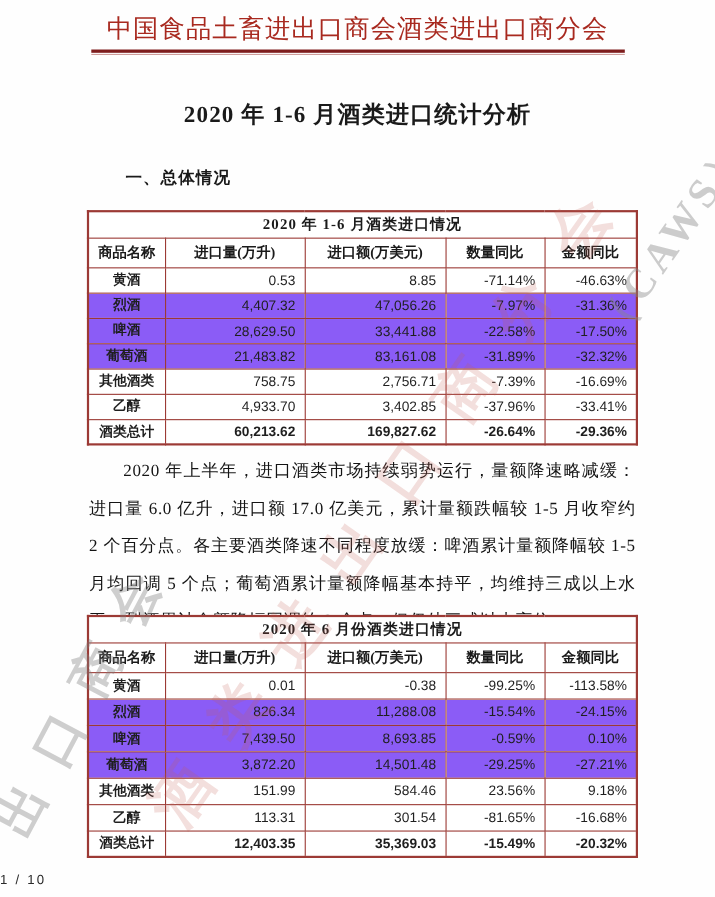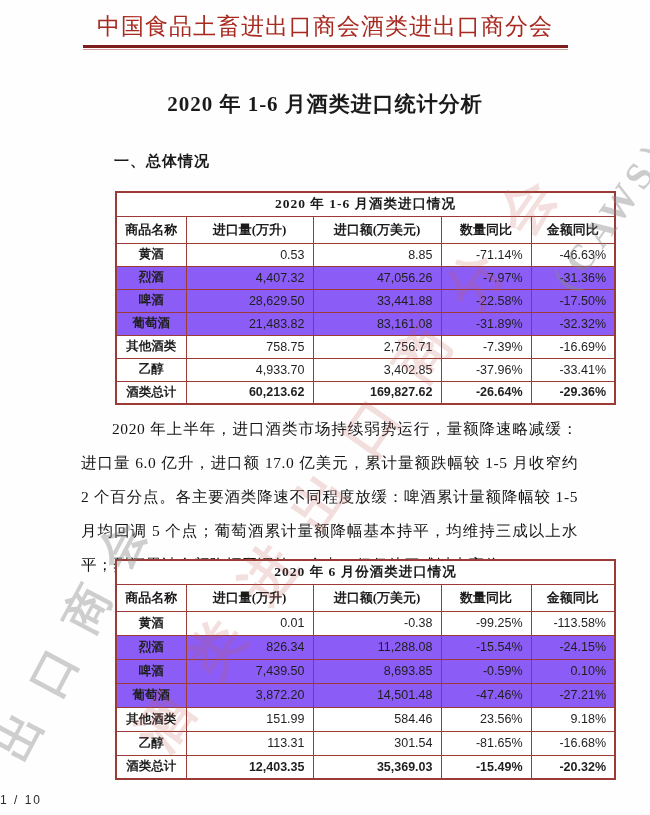--- a/index.html
+++ b/index.html
@@ -18,21 +18,21 @@
   .doc-title { position:absolute; top:90px; left:0; width:100%; text-align:center;
     font-size:21px; font-weight:bold; color:#1a1a1a; letter-spacing:1px; }
   .section-heading { position:absolute; top:152px; left:114px;
     font-size:15px; font-weight:bold; color:#1a1a1a; letter-spacing:1px; }
 
   
   .table-slot { position:absolute; left:79px; }
   #table-slot-1 { top:191px; }
   #table-slot-2 { top:559px; }
   table.doc-table { border-collapse:collapse; width:499px; table-layout:fixed;
-    border:2px solid #9c3a35; background:#fff;margin-left:36px; }
+    border:2px solid #9c3a35; background:#fff; }
   table.doc-table td, table.doc-table th { border:1.5px solid #9c3a35; overflow:hidden; }
   tr.t-title-row td { height:24px; text-align:center; font-weight:bold; font-size:13.5px;
     color:#1a1a1a; letter-spacing:1px; }
   tr.t-cols th { height:27px; text-align:center; font-weight:bold; font-size:13px;
     color:#1a1a1a; background:#fff; }
   tr.data-row td { height:23px; font-size:12.5px; color:#1f1f1f; }
   #table-slot-2 tr.data-row td { height:24px; }
   td.name { text-align:center; font-weight:bold; font-size:13px; }
   td.num { text-align:right; padding-right:8px;
     font-family:"Liberation Sans","DejaVu Sans",sans-serif; }
@@ -197,21 +197,21 @@
               <td class="name">啤酒</td>
               <td class="num">7,439.50</td>
               <td class="num">8,693.85</td>
               <td class="num">-0.59%</td>
               <td class="num">0.10%</td>
             </tr>
             <tr class="data-row shaded">
               <td class="name">葡萄酒</td>
               <td class="num">3,872.20</td>
               <td class="num">14,501.48</td>
-              <td class="num">-47.46%</td>
+              <td class="num">-29.25%</td>
               <td class="num">-27.21%</td>
             </tr>
             <tr class="data-row">
               <td class="name">其他酒类</td>
               <td class="num">151.99</td>
               <td class="num">584.46</td>
               <td class="num">23.56%</td>
               <td class="num">9.18%</td>
             </tr>
             <tr class="data-row">

